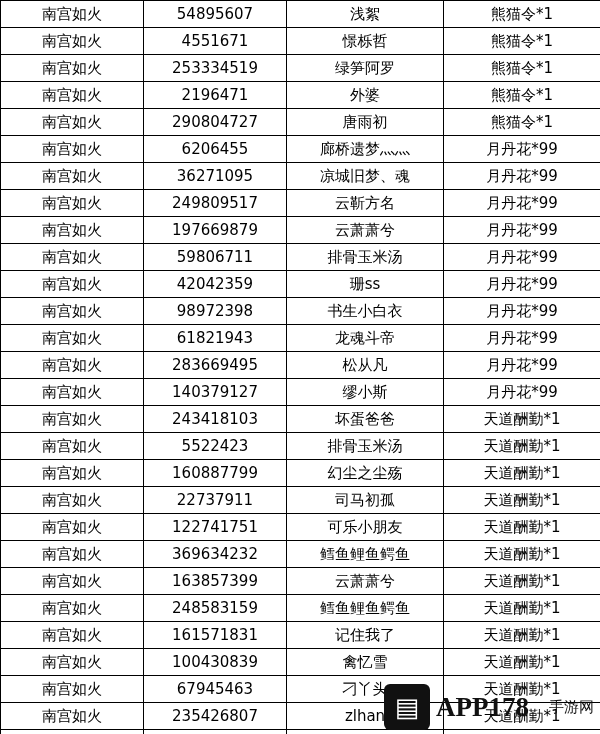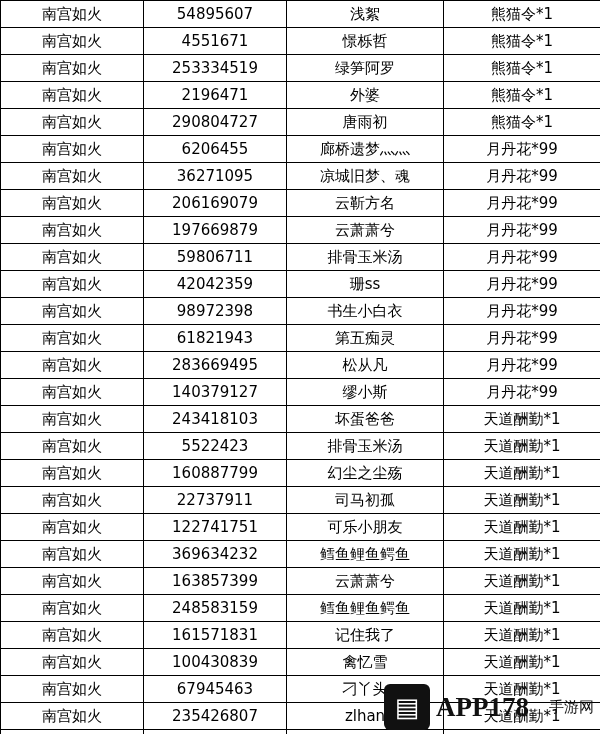--- a/index.html
+++ b/index.html
@@ -123,21 +123,21 @@
         <td>月丹花*99</td>
       </tr>
       <tr>
         <td>南宫如火</td>
         <td>36271095</td>
         <td>凉城旧梦、魂</td>
         <td>月丹花*99</td>
       </tr>
       <tr>
         <td>南宫如火</td>
-        <td>206169079</td>
+        <td>249809517</td>
         <td>云靳方名</td>
         <td>月丹花*99</td>
       </tr>
       <tr>
         <td>南宫如火</td>
         <td>197669879</td>
         <td>云萧萧兮</td>
         <td>月丹花*99</td>
       </tr>
       <tr>
@@ -154,21 +154,21 @@
       </tr>
       <tr>
         <td>南宫如火</td>
         <td>98972398</td>
         <td>书生小白衣</td>
         <td>月丹花*99</td>
       </tr>
       <tr>
         <td>南宫如火</td>
         <td>61821943</td>
-        <td>第五痴灵</td>
+        <td>龙魂斗帝</td>
         <td>月丹花*99</td>
       </tr>
       <tr>
         <td>南宫如火</td>
         <td>283669495</td>
         <td>松从凡</td>
         <td>月丹花*99</td>
       </tr>
       <tr>
         <td>南宫如火</td>

